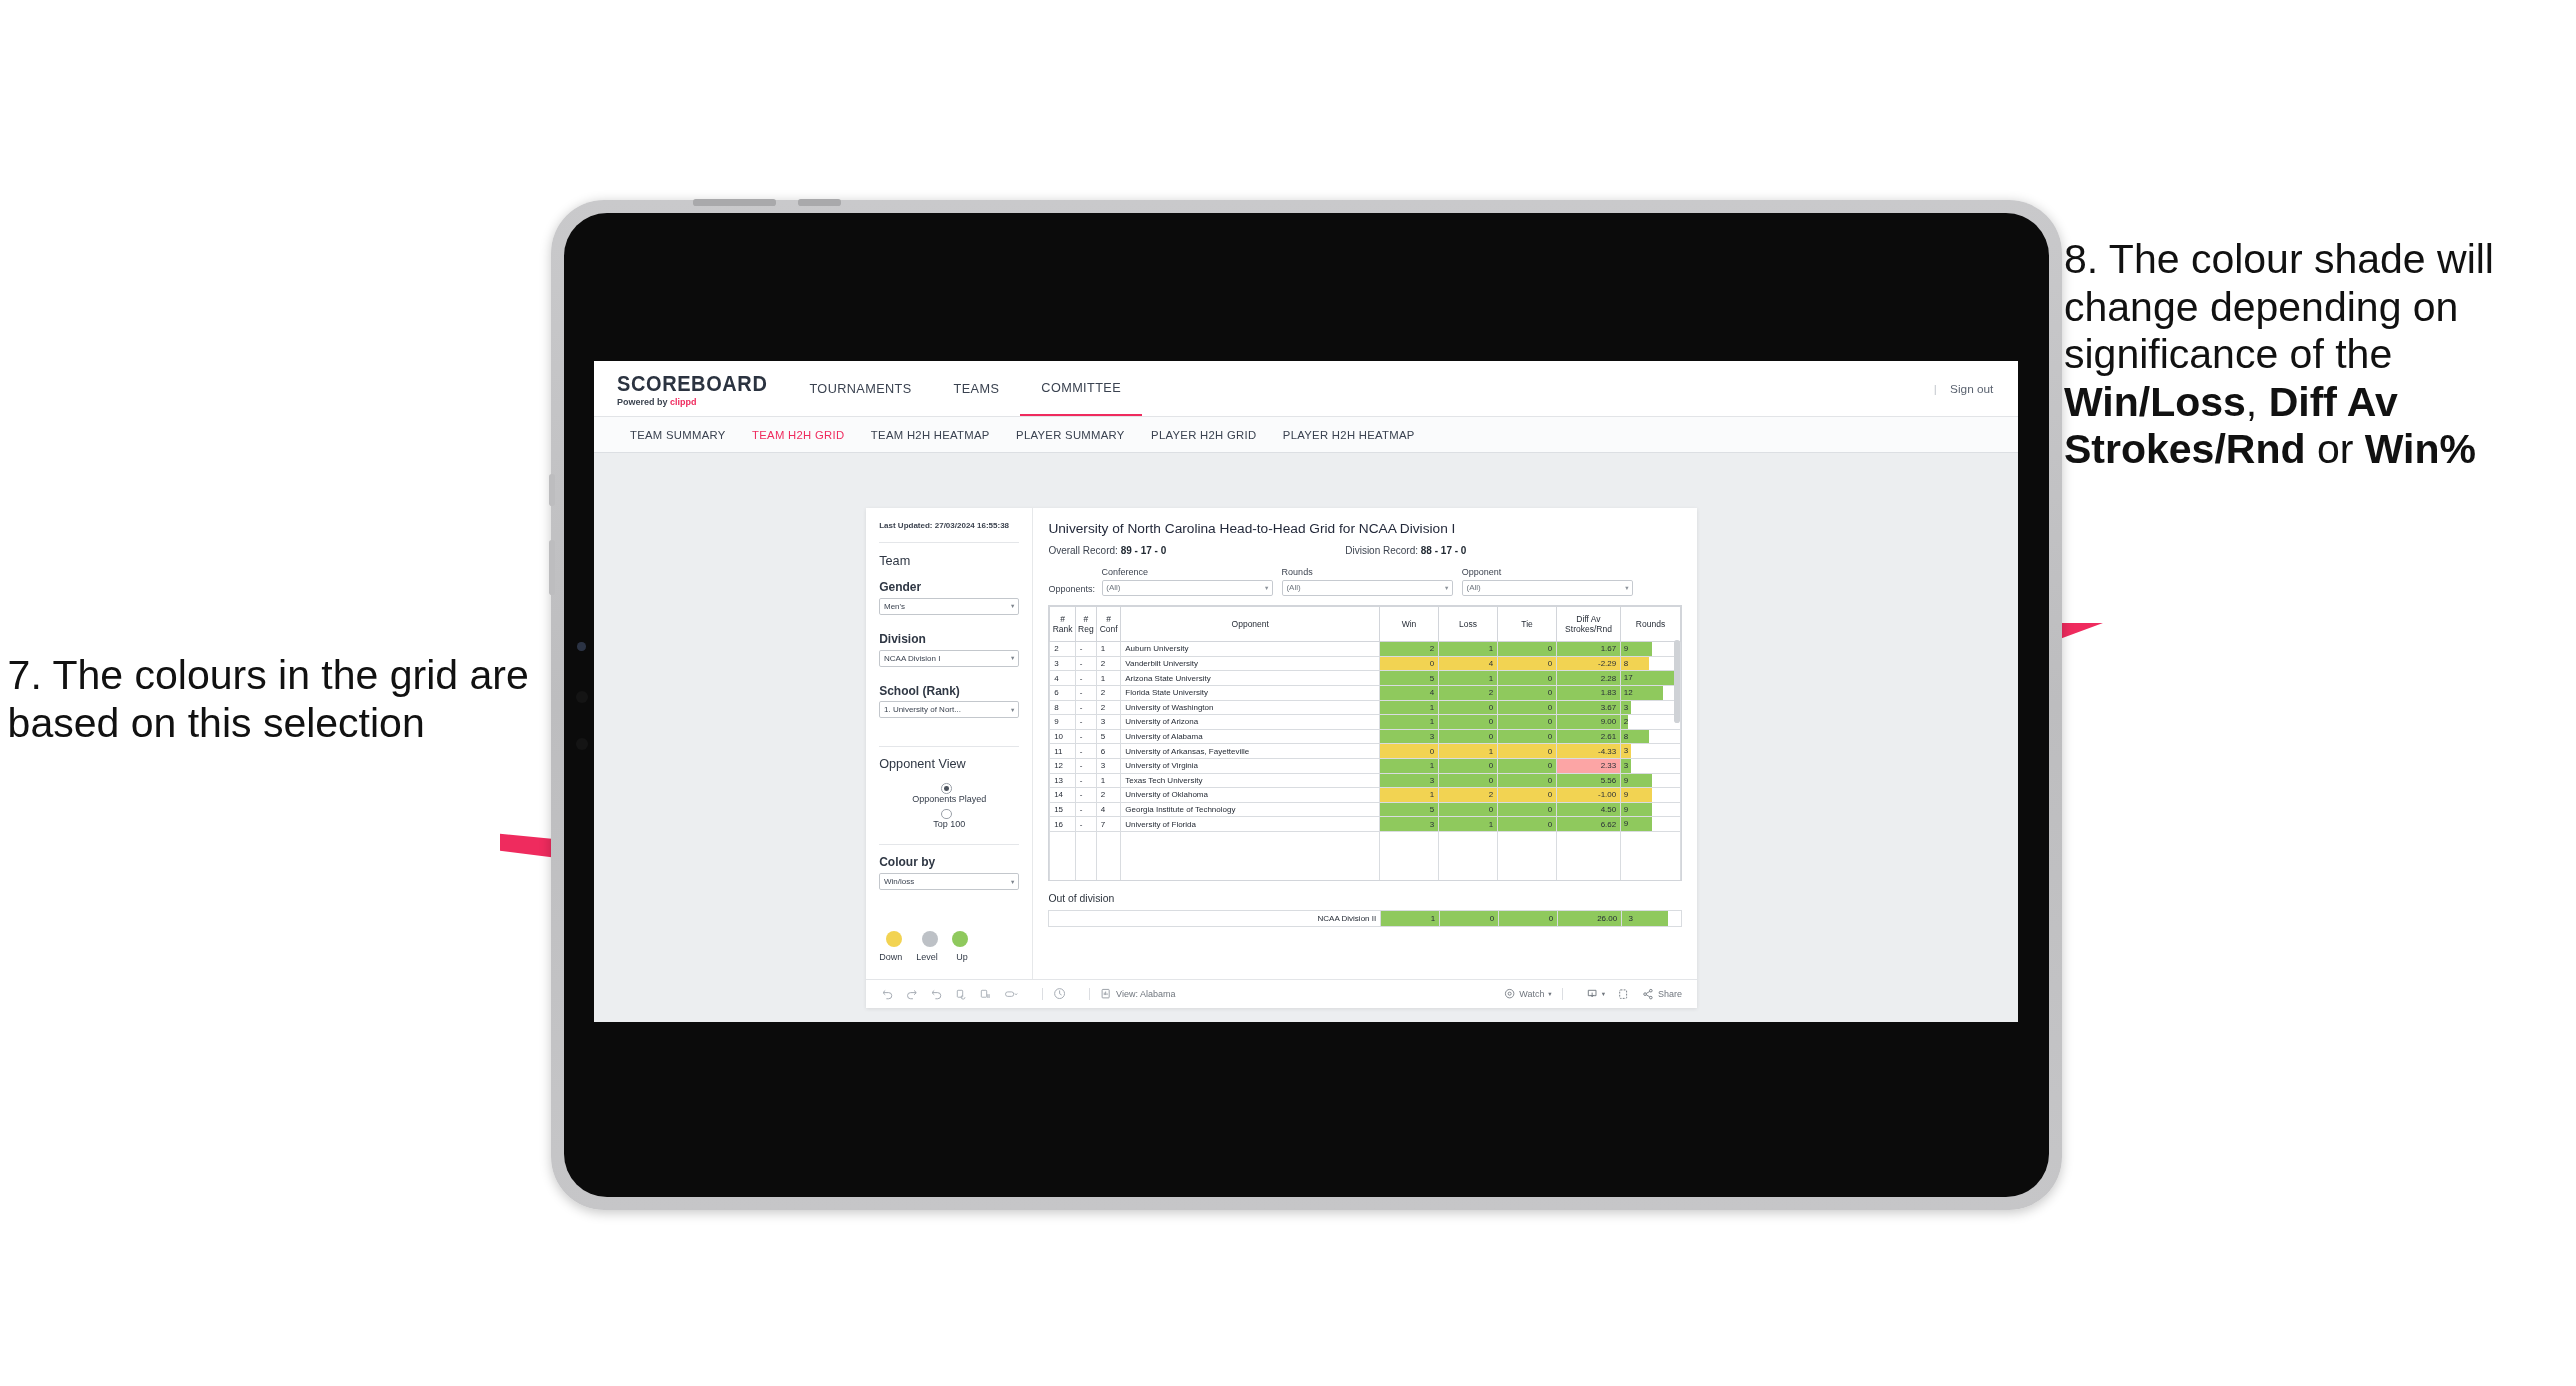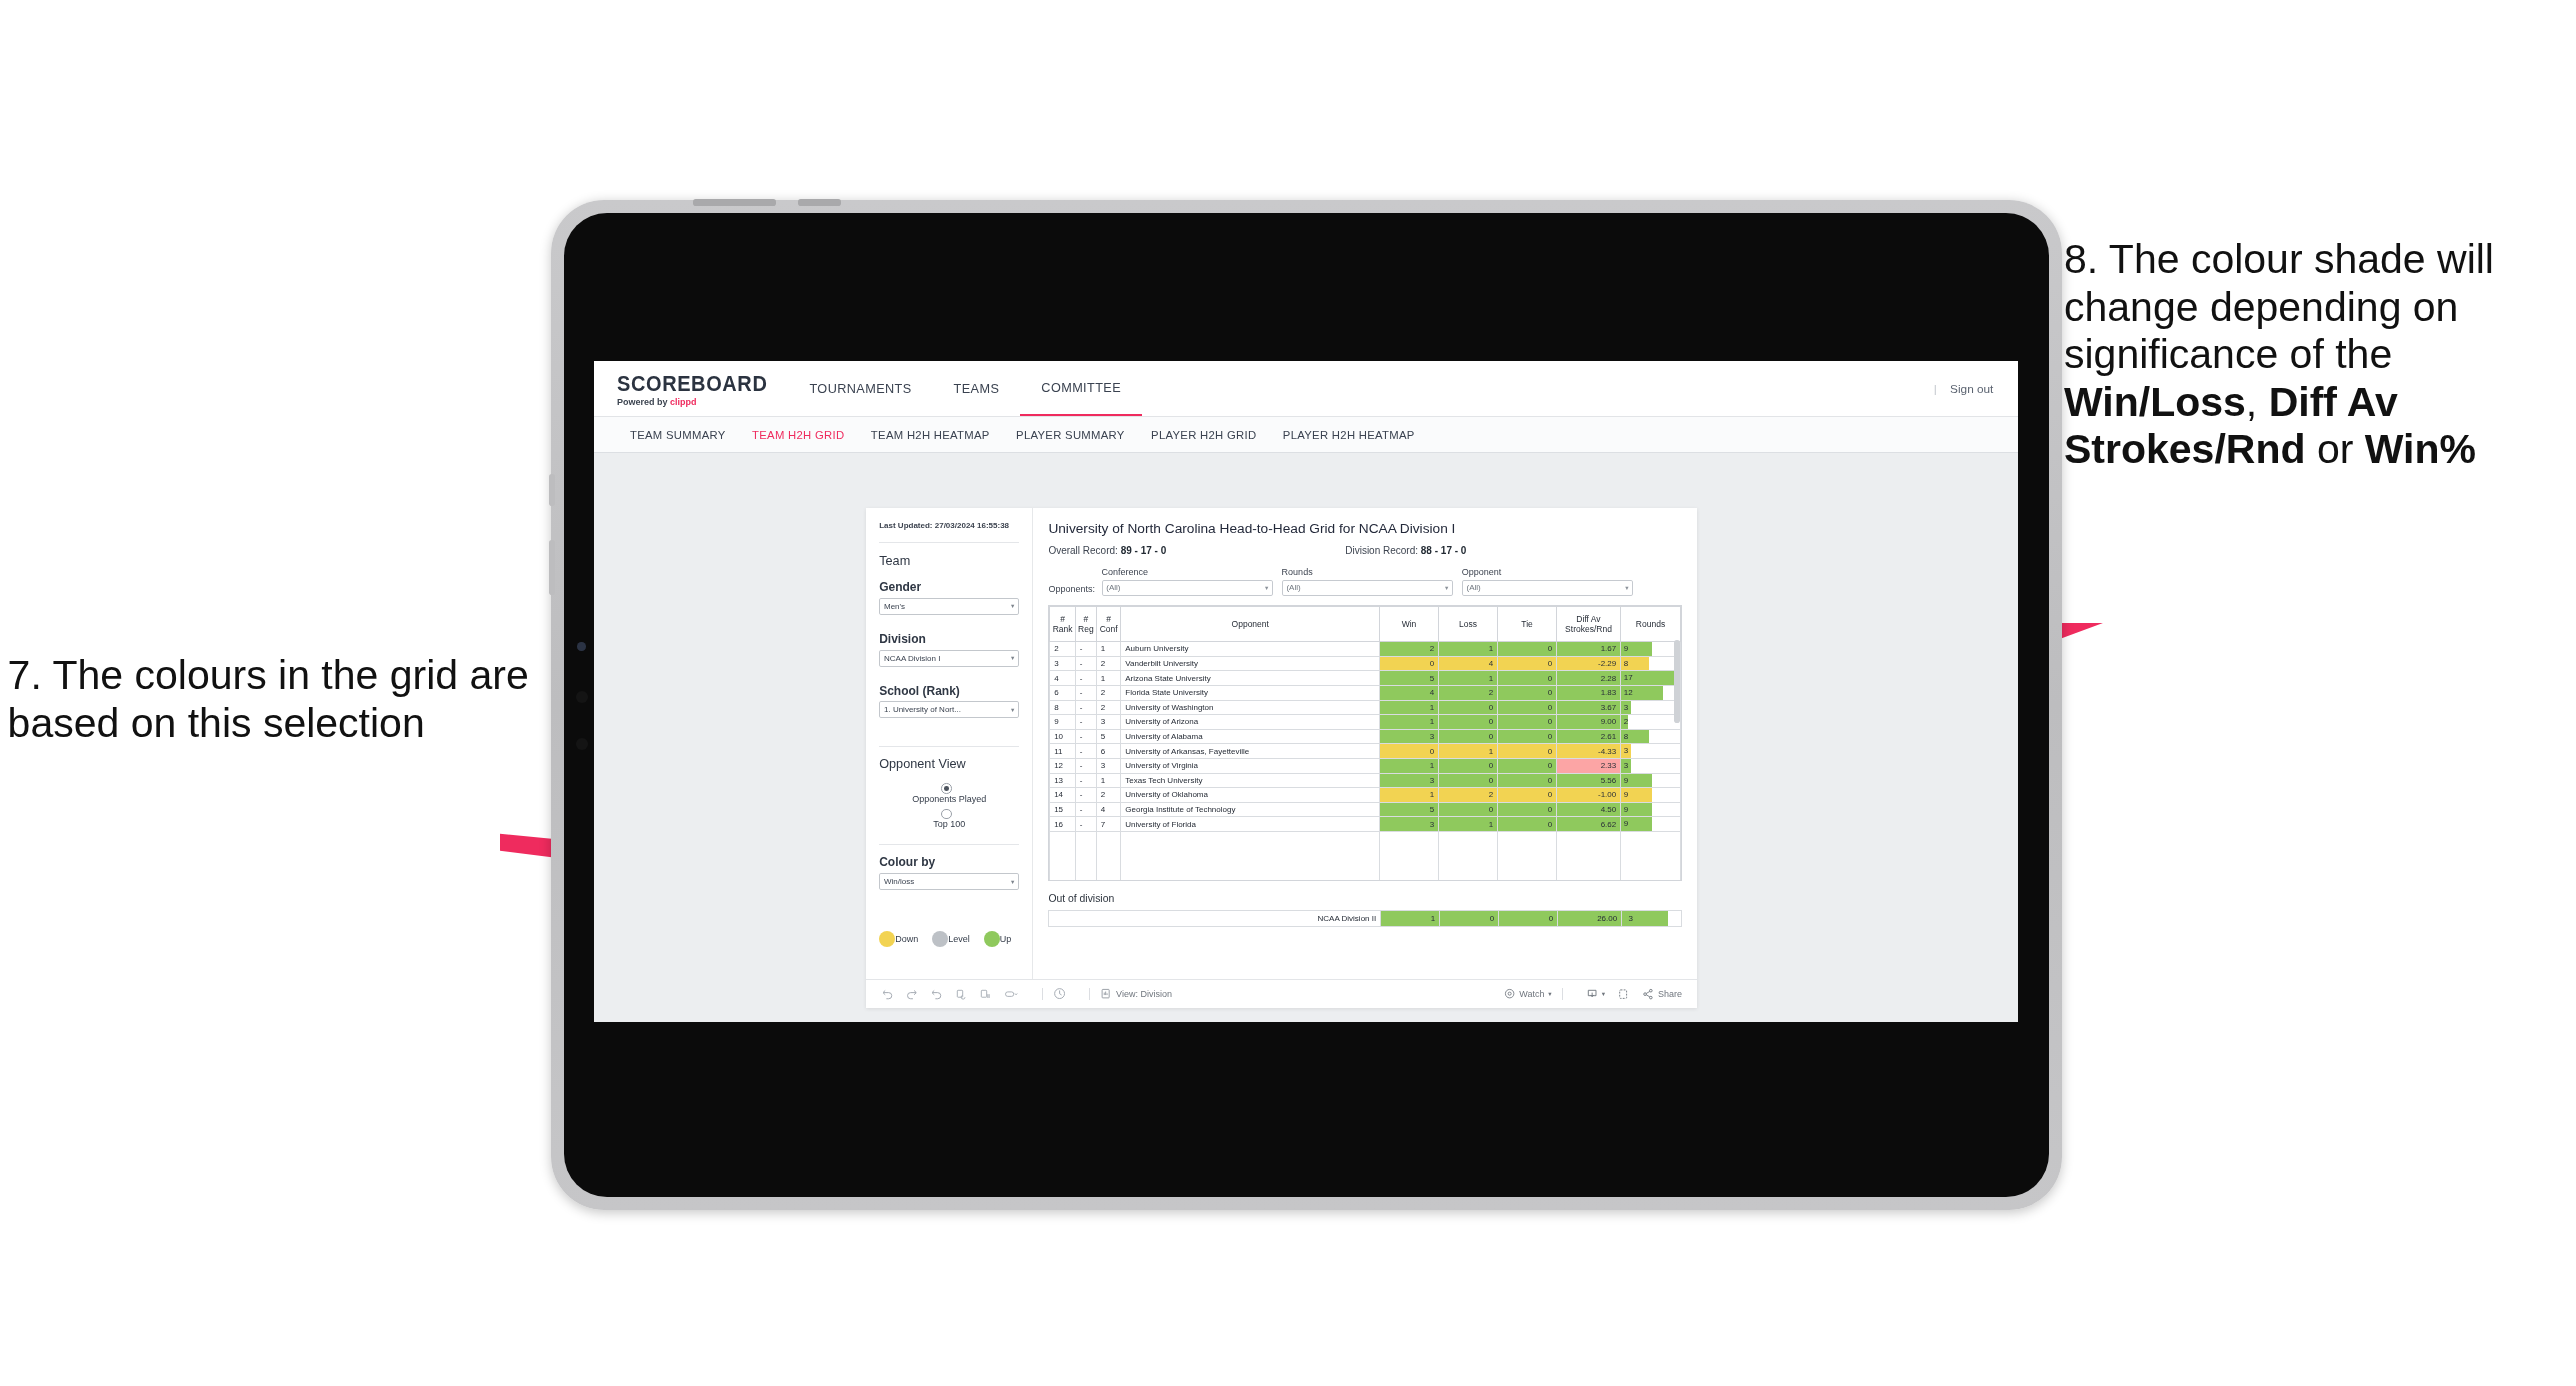--- a/index.html
+++ b/index.html
@@ -78,21 +78,21 @@
   .f-label{font-size:12px;font-weight:bold;color:#2f3744;margin-bottom:3.8px;}
   .f-select{
     height:15px;border:0.9px solid #c3c7cc;background:#fff;border-radius:1.9px;
     display:flex;align-items:center;padding:0 3.8px;font-size:8px;color:#3b4350;margin-bottom:17px;
   }
   .f-select .caret{margin-left:auto;font-size:6.6px;color:#7d848d;}
   .radio-row{display:flex;align-items:center;font-size:9px;color:#333b48;margin-bottom:4.7px;flex-direction:column;}
   .radio{width:8.5px;height:8.5px;border-radius:50%;border:0.9px solid #9aa0a8;margin-right:5.7px;position:relative;background:#fff;}
   .radio.on::after{content:"";position:absolute;left:1.9px;top:1.9px;width:4.7px;height:4.7px;border-radius:50%;background:#4c535d;}
   #legend{display:flex;gap:14px;margin-top:19px;}
-  .leg{display:flex;flex-direction:row;align-items:center;}
+  .leg{display:flex;flex-direction:column;align-items:flex-end;}
   .dot{width:16px;height:16px;border-radius:50%;}
   .leg span{font-size:9px;color:#333b48;margin-top:4.7px;}
 
   
   #viz{flex:1;padding:13.2px 15px 0 15px;min-width:0;display:flex;flex-direction:column;}
   #viz-title{font-size:13.7px;color:#23293a;margin-bottom:8.5px;}
   #records{display:flex;font-size:10px;color:#3d4450;margin-bottom:11.3px;}
   #records .rec2{margin-left:179px;}
   #records b{color:#222a33;}
   #filters{display:flex;align-items:flex-end;margin-bottom:9.4px;}
@@ -575,21 +575,21 @@
                 <circle cx="8" cy="8" r="6" fill="none" stroke="#a5abb3" stroke-width="1.2"></circle>
                 <path d="M8 4.2v3.9l2.4 1.6" fill="none" stroke="#a5abb3" stroke-width="1.2"></path>
               </svg>
             </span>
           <span class="tb-sep"></span>
           <span class="tb-ico" style="color:#70767e;">
             <svg width="11.3" height="11.3" viewBox="0 0 16 16" style="margin-right:4.7px">
                 <rect x="3" y="2" width="10" height="12" rx="1" fill="none" stroke="#8b9199" stroke-width="1.2"></rect>
                 <path d="M6 10V6.5M8 10V5M10 10V7.5" stroke="#8b9199" stroke-width="1.2"></path>
               </svg>
-            <span>View: Division</span>
+            <span>View: Alabama</span>
           </span>
           <div id="tb-right">
             <span class="tb-ico">
               <svg width="11.3" height="11.3" viewBox="0 0 16 16" style="margin-right:3.8px">
                   <circle cx="8" cy="8" r="6" fill="none" stroke="#70767e" stroke-width="1.2"></circle>
                   <circle cx="8" cy="8" r="2.2" fill="none" stroke="#70767e" stroke-width="1.2"></circle>
                 </svg>
               <span>Watch</span>
               <span style="margin-left:3.8px;font-size:6.6px">▾</span>
             </span>

